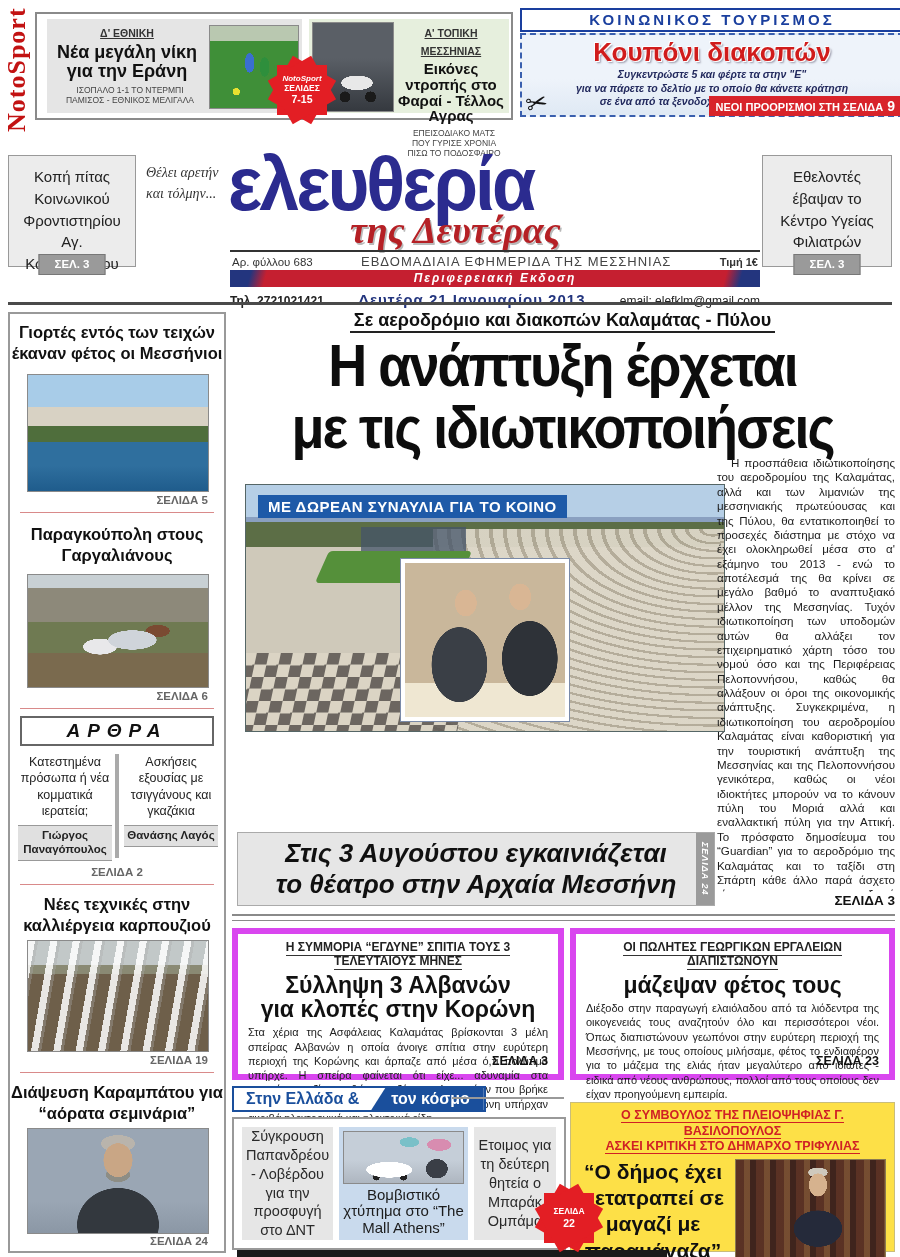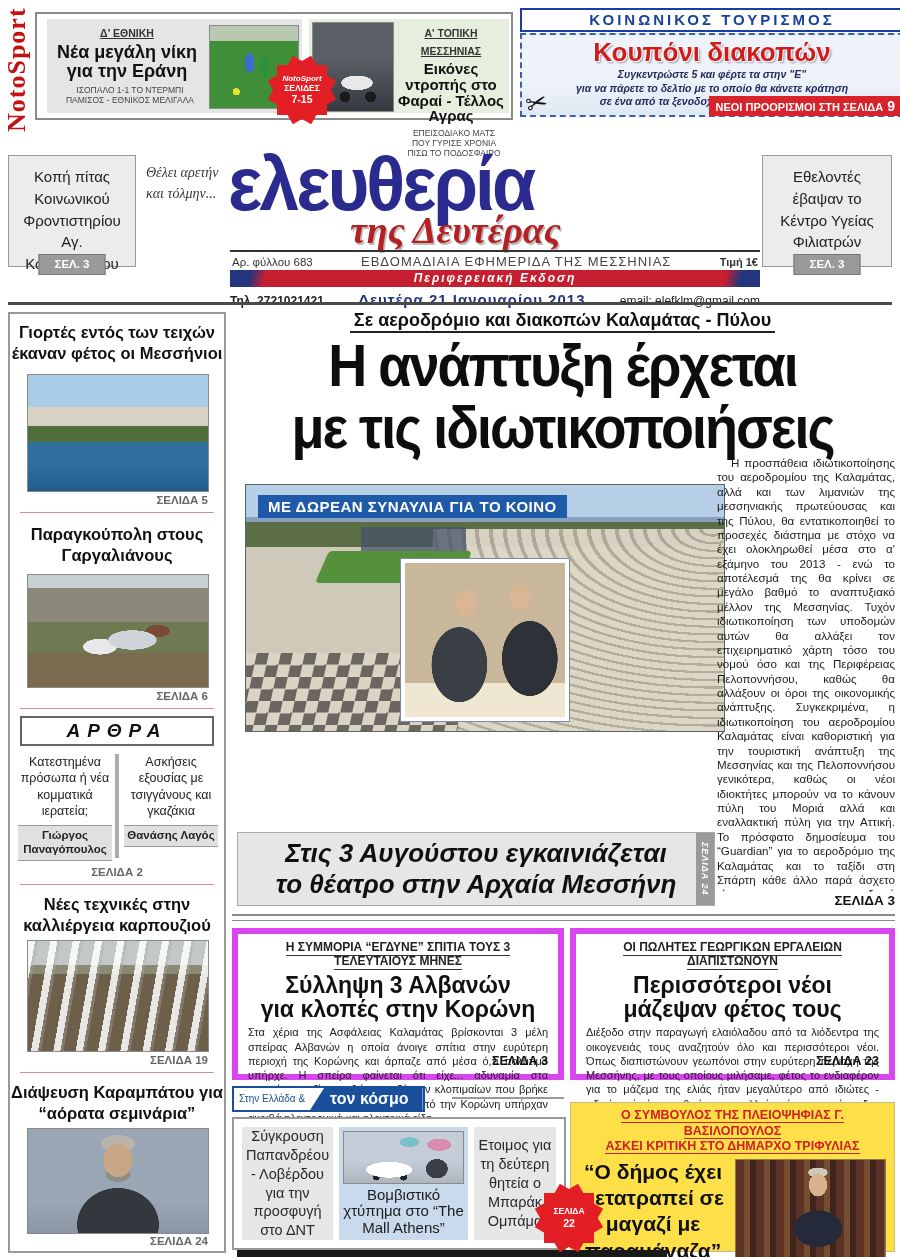--- a/index.html
+++ b/index.html
@@ -152,21 +152,21 @@
   
   .midbox{top:928px;height:152px;border:6px solid #d946ef;box-sizing:border-box;background:#fff;padding:6px 10px;}
   .mb-kick{text-align:center;font-size:12px;font-weight:bold;color:#222;}
   .mb-kick span{border-bottom:1.5px solid #333;padding-bottom:1px;}
   .mb-title{text-align:center;font-size:23px;font-weight:bold;line-height:1.05;margin:5px 0 4px;}
   .mb-body{font-size:11px;line-height:1.3;text-align:justify;color:#222;}
   .mb-page{position:absolute;right:10px;bottom:6px;font-weight:bold;font-size:12.5px;}
 
   
   .wlabel{left:232px;top:1086px;height:26px;display:flex;border:2px solid #1a4f9c;background:#fff;box-sizing:border-box;}
-  .wl1{padding:0 5px;color:#1a4f9c;font-weight:400;font-size:10px;line-height:22px;white-space:nowrap;}
+  .wl1{padding:0 12px;color:#1a4f9c;font-weight:700;font-size:16px;line-height:22px;white-space:nowrap;}
   .wl2{background:#1a4f9c;color:#fff;font-weight:900;font-size:16px;line-height:22px;
     padding:0 14px 0 20px;clip-path:polygon(14px 0,100% 0,100% 100%,0 100%);white-space:nowrap;}
   .wline{left:452px;top:1097px;width:112px;height:2px;background:#999;}
   .worldbox{left:232px;top:1117px;width:334px;height:133px;border:2px solid #999;box-sizing:border-box;
     background:#fff;padding:8px;display:flex;gap:6px;}
   .wcell{background:#e6e6e6;font-size:14.5px;line-height:1.3;text-align:center;color:#2a2a2a;
     display:flex;align-items:center;justify-content:center;padding:4px;}
   .wc1{flex:0 0 80px;}
   .wc3{flex:0 0 74px;}
   .wc2{flex:1;background:#c9daed;display:flex;flex-direction:column;padding:4px;gap:3px;}
@@ -340,21 +340,20 @@
       <div>Σύλληψη 3 Αλβανών</div>
       <div>για κλοπές στην Κορώνη</div>
     </div>
     <div class="mb-body">Στα χέρια της Ασφάλειας Καλαμάτας βρίσκονται 3 μέλη σπείρας Αλβανών η οποία άνοιγε σπίτια στην ευρύτερη περιοχή της Κορώνης και άρπαζε από μέσα ό,τι πολύτιμο υπήρχε. Η σπείρα φαίνεται ότι είχε... αδυναμία στα αντικείμενα αξίας, καθώς μεταξύ των κλοπιμαίων που βρήκε η Αστυνομία σε μια καβάτζα έξω από την Κορώνη υπήρχαν ακριβά ηλεκτρονικά και ηλεκτρικά είδη.</div>
     <div class="mb-page">ΣΕΛΙΔΑ 3</div>
   </div>
 
   <div class="abs midbox" style="left:570px;width:325px;">
     <div class="mb-kick"><span>ΟΙ ΠΩΛΗΤΕΣ ΓΕΩΡΓΙΚΩΝ ΕΡΓΑΛΕΙΩΝ ΔΙΑΠΙΣΤΩΝΟΥΝ</span></div>
     <div class="mb-title">
-      <div>Περισσότεροι νέοι</div>
       <div>μάζεψαν φέτος τους</div>
     </div>
     <div class="mb-body">Διέξοδο στην παραγωγή ελαιόλαδου από τα λιόδεντρα της οικογενειάς τους αναζητούν όλο και περισσότεροι νέοι. Όπως διαπιστώνουν γεωπόνοι στην ευρύτερη περιοχή της Μεσσήνης, με τους οποίους μιλήσαμε, φέτος το ενδιαφέρον για το μάζεμα της ελιάς ήταν μεγαλύτερο από ιδιώτες - ειδικά από νέους ανθρώπους, πολλοί από τους οποίους δεν είχαν προηγούμενη εμπειρία.</div>
     <div class="mb-page">ΣΕΛΙΔΑ 23</div>
   </div>
 
   <div class="abs wlabel">
     <span class="wl1">Στην Ελλάδα &amp;</span>
     <span class="wl2">τον κόσμο</span>
   </div>

